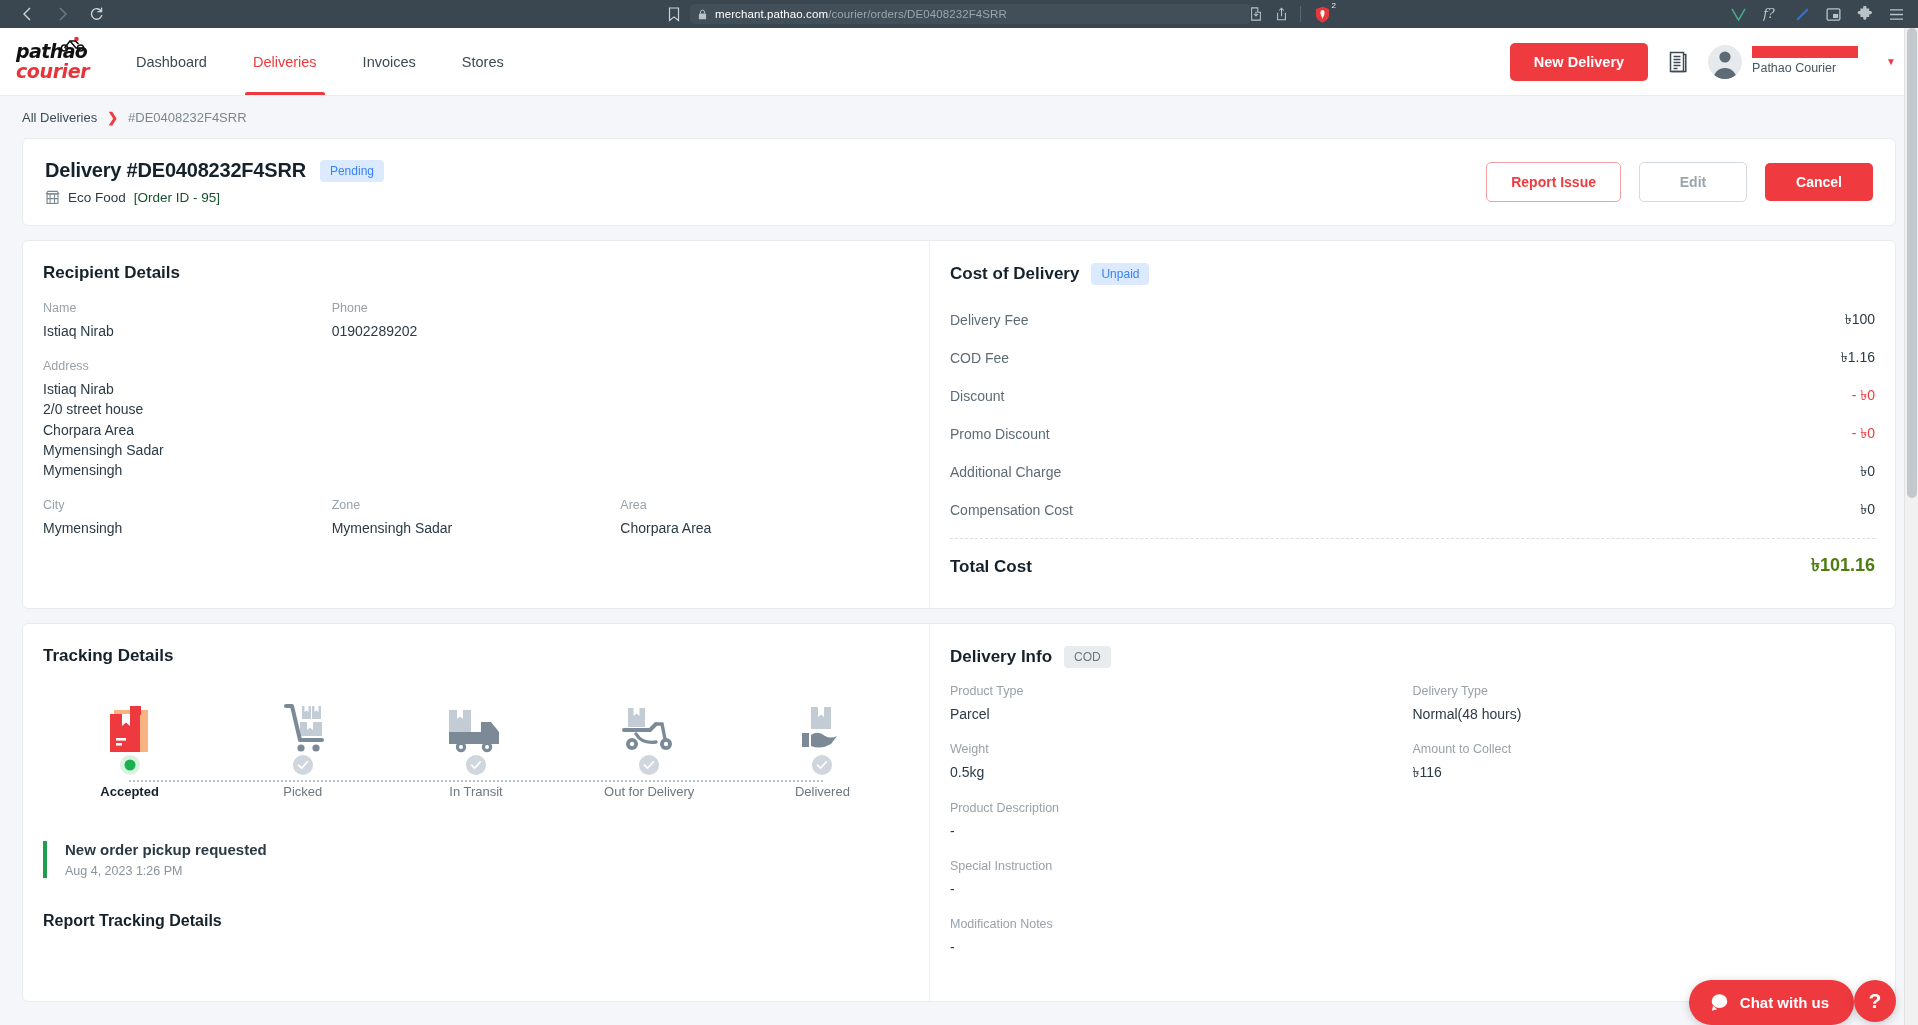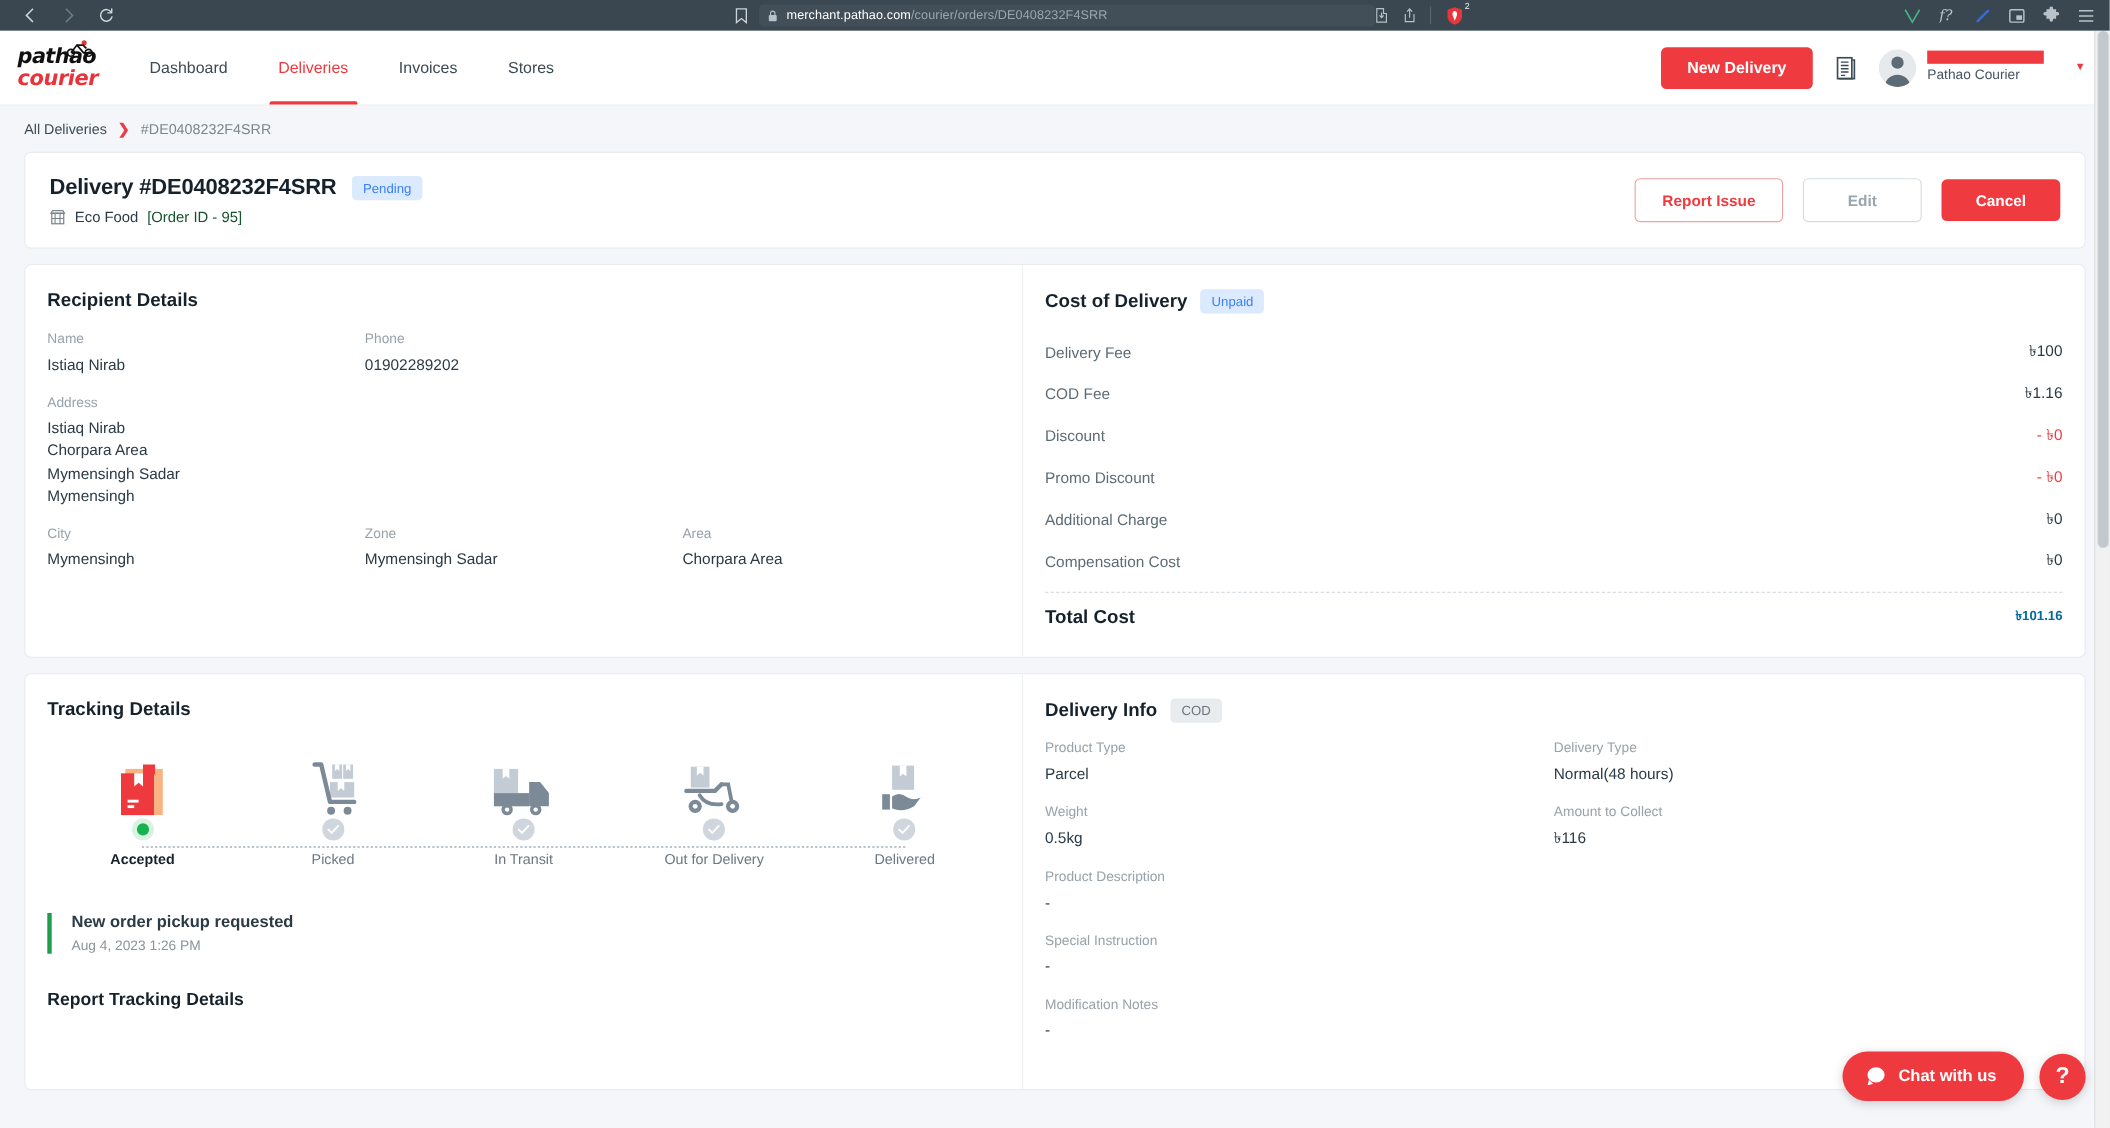--- a/index.html
+++ b/index.html
@@ -207,21 +207,21 @@
   }
   .cost-label { color: #5d6b75; }
   .cost-val { color: #2b3a44; }
   .cost-val.neg { color: #ef3b40; }
   .dashed { border-top: 1px dashed #d8dee3; margin: 9px 0 4px; }
   .total-row {
     display: flex; justify-content: space-between; align-items: center;
     padding-top: 8px;
   }
   .total-label { font-size: 17px; font-weight: bold; color: #16222b; }
-  .total-val { font-size: 12px; font-weight: bold; color: #0369a1; margin-left: 28px; }
+  .total-val { font-size: 18px; font-weight: bold; color: #4d7c0f; margin-left: 28px; }
 
   
   .tracker { margin: 34px 0 0; position: relative; }
   .track-steps { display: flex; }
   .step { flex: 1; display: flex; flex-direction: column; align-items: center; }
   .step-ico { height: 54px; display: flex; align-items: flex-end; justify-content: center; }
   .step-dotline { position: relative; width: 100%; height: 26px; display:flex; align-items:center; justify-content:center; }
   .step-node { z-index: 2; }
   .dotline {
     position: absolute; top: 50%; height: 0;
@@ -243,22 +243,22 @@
     font-size: 16px; font-weight: bold; color: #16222b;
     margin-top: 34px;
   }
 
   .di-grid { display: flex; flex-wrap: wrap; }
   .di-cell { width: 50%; margin-bottom: 18px; }
   .di-cell.full { width: 100%; }
 
   
   .chat-wrap {
-    position: fixed; right: 22px; bottom: 24px;
-    display: flex; align-items: center; gap: 14px; z-index: 50;
+    position: fixed; right: 22px; bottom: 0;
+    display: flex; z-index: 50;
   }
   .chat-btn {
     display: flex; align-items: center; gap: 11px;
     background: #ee3a3f; color: #fff;
     border: none; border-radius: 26px;
     padding: 13px 25px 13px 21px;
     font-size: 15px; font-weight: bold; cursor: pointer;
     font-family: "Liberation Sans", sans-serif;
     box-shadow: 0 2px 10px rgba(0,0,0,.18);
   }
@@ -471,20 +471,21 @@
         <div>
           <div class="fld-label">Phone</div>
           <div class="fld-value">01902289202</div>
         </div>
         <div></div>
       </div>
 
       <div style="margin-bottom:18px;">
         <div class="fld-label">Address</div>
         <div class="addr-line">Istiaq Nirab</div>
+        <div class="addr-line">2/0 street house</div>
         <div class="addr-line">Chorpara Area</div>
         <div class="addr-line">Mymensingh Sadar</div>
         <div class="addr-line">Mymensingh</div>
       </div>
 
       <div class="row-3">
         <div>
           <div class="fld-label">City</div>
           <div class="fld-value">Mymensingh</div>
         </div>

